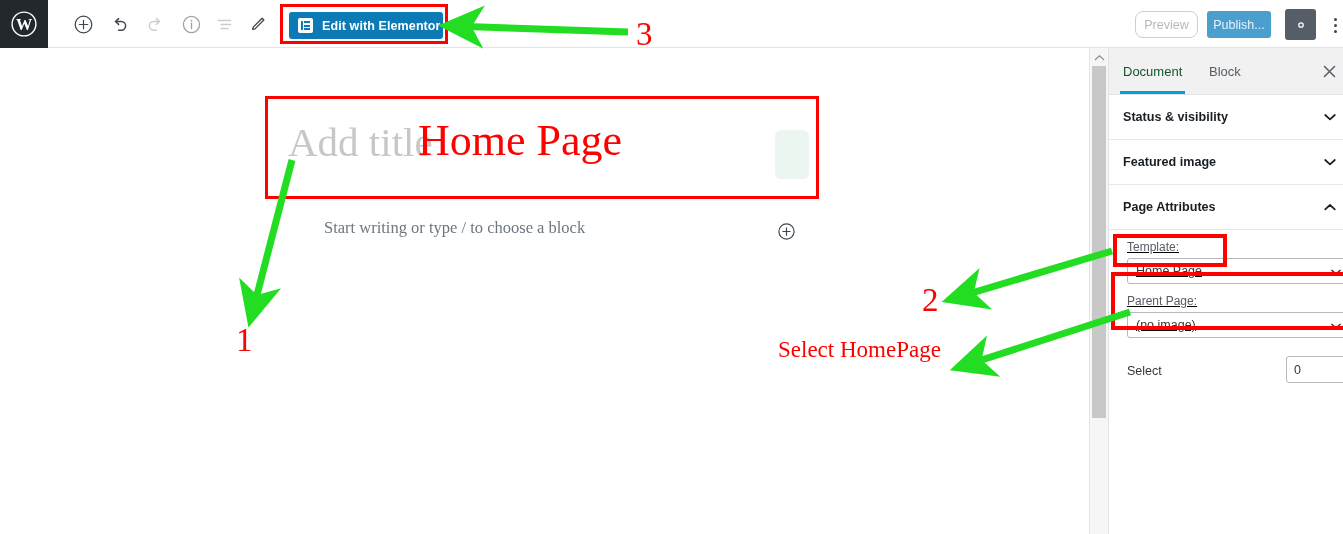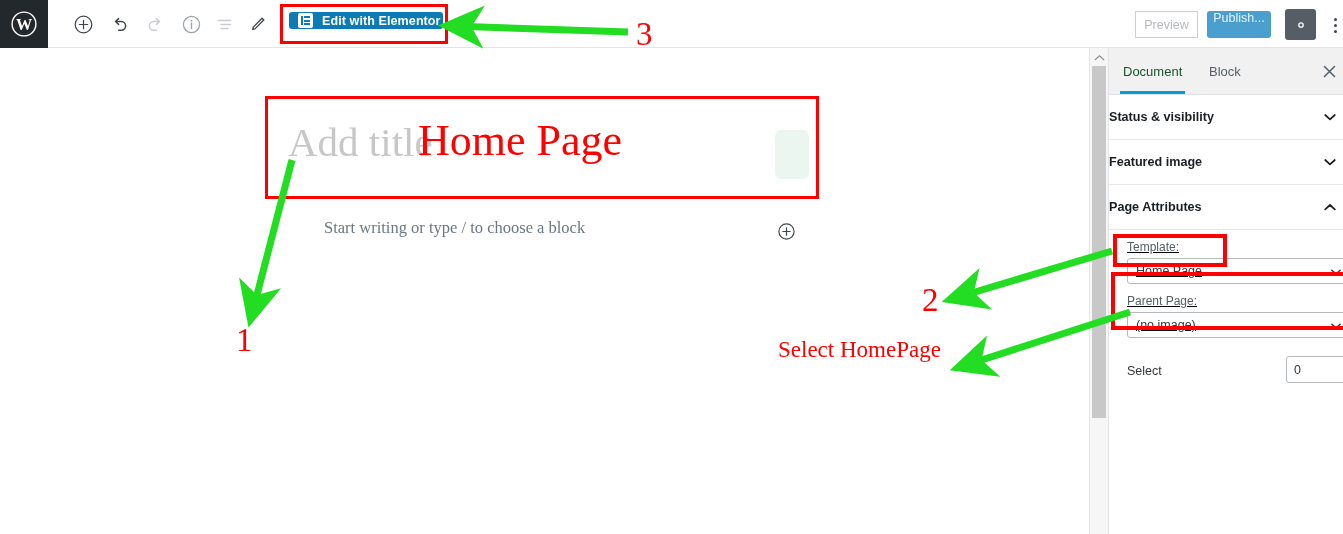--- a/index.html
+++ b/index.html
@@ -13,32 +13,32 @@
 
   
   .topbar{position:absolute;left:0;top:0;width:1343px;height:48px;background:#fff;border-bottom:1px solid #e2e4e7;box-sizing:border-box;}
   .wp-logo{position:absolute;left:0;top:0;width:48px;height:48px;background:#23282d;display:flex;align-items:center;justify-content:center;}
   .wp-logo svg{display:block;}
 
   .tb-icon{position:absolute;top:12px;width:24px;height:24px;display:flex;align-items:center;justify-content:center;}
   .tb-icon svg{display:block;}
 
   .elementor-wrap{position:absolute;left:280px;top:4px;width:168px;height:40px;border:3px solid #fe0000;box-sizing:border-box;}
-  .elementor-btn{position:absolute;left:6px;top:5px;width:154px;height:17px;background:#0c7ab5;border-radius:3px;display:flex;align-items:center;padding-left:9px;box-sizing:border-box;}
+  .elementor-btn{position:absolute;left:6px;top:5px;width:154px;height:27px;background:#0c7ab5;border-radius:3px;display:flex;align-items:center;padding-left:9px;box-sizing:border-box;}
   .el-ico{width:15px;height:15px;background:#fff;border-radius:2px;display:flex;align-items:center;justify-content:center;flex:0 0 auto;}
   .el-ico i{display:block;width:9px;height:9px;position:relative;}
   .el-ico i:before{content:"";position:absolute;left:0;top:0;width:2px;height:9px;background:#0c7ab5;}
   .el-ico i:after{content:"";position:absolute;left:3px;top:0;width:6px;height:9px;
      background:linear-gradient(#0c7ab5,#0c7ab5) 0 0/6px 2px no-repeat,
                 linear-gradient(#0c7ab5,#0c7ab5) 0 3.5px/6px 2px no-repeat,
                 linear-gradient(#0c7ab5,#0c7ab5) 0 7px/6px 2px no-repeat;}
   .el-label{color:#fff;font-size:12.5px;font-weight:bold;margin-left:9px;letter-spacing:.1px;white-space:nowrap;}
 
-  .btn-preview{position:absolute;left:1135px;top:11px;width:63px;height:27px;border:1px solid #ccd0d4;border-radius:0;background:#fff;color:#b5b9bd;font-size:12.5px;display:flex;align-items:center;justify-content:center;box-sizing:border-box;}
-  .btn-publish{position:absolute;left:1207px;top:11px;width:64px;height:27px;border-radius:3px;background:#4a9fce;color:#e7f2f8;font-size:12.5px;display:flex;justify-content:center;box-sizing:border-box;}
+  .btn-preview{position:absolute;left:1135px;top:11px;width:63px;height:27px;border:1px solid #ccd0d4;border-radius:8px;background:#fff;color:#b5b9bd;font-size:12.5px;display:flex;align-items:center;justify-content:center;box-sizing:border-box;}
+  .btn-publish{position:absolute;left:1207px;top:11px;width:64px;height:27px;border-radius:3px;background:#4a9fce;color:#e7f2f8;font-size:12.5px;display:flex;align-items:center;justify-content:center;box-sizing:border-box;}
   .btn-gear{position:absolute;left:1285px;top:9px;width:31px;height:31px;border-radius:3px;background:#555d66;display:flex;align-items:center;justify-content:center;}
   .btn-dots{position:absolute;left:1326px;top:12px;width:18px;height:26px;display:flex;flex-direction:column;align-items:center;justify-content:center;gap:3px;}
   .btn-dots span{width:3px;height:3px;border-radius:50%;background:#40464d;display:block;}
 
   
   .canvas{position:absolute;left:0;top:48px;width:1089px;height:486px;background:#fff;}
   .title-box{position:absolute;left:265px;top:96px;width:554px;height:103px;border:3px solid #fe0000;box-sizing:border-box;background:#fff;}
   .title-placeholder{position:absolute;left:288px;top:118px;font-family:"Liberation Serif", serif;font-size:41px;color:#c7c7c7;white-space:nowrap;}
   .green-chip{position:absolute;left:775px;top:130px;width:34px;height:49px;border-radius:6px;background:#e7f4ee;opacity:.85;}
 
@@ -52,21 +52,21 @@
 
   .sidebar{position:absolute;left:1108px;top:48px;width:235px;height:486px;background:#fff;border-left:1px solid #e2e4e7;box-sizing:border-box;}
   .sb-tabs{position:relative;height:46px;background:#f1f1f1;border-bottom:1px solid #e2e4e7;}
   .sb-tab{position:absolute;top:0;height:46px;display:flex;align-items:center;font-size:13px;color:#14532d;}
   .sb-tab.doc{left:14px;}
   .sb-tab.doc:after{content:"";position:absolute;left:-3px;right:-3px;bottom:0;height:3px;background:#00a0d2;}
   .sb-tab.blk{left:100px;color:#555d66;}
   .sb-close{position:absolute;right:3px;top:12px;width:22px;height:22px;display:flex;align-items:center;justify-content:center;}
 
   .panel-row{position:relative;height:44px;border-bottom:1px solid #e8e8e8;display:flex;align-items:center;}
-  .panel-row .lbl{font-size:12.6px;color:#191e23;font-weight:bold;}
+  .panel-row .lbl{font-size:12.6px;color:#191e23;font-weight:bold;margin-left:14px;}
   .panel-row .chev{position:absolute;right:5px;top:14px;width:16px;height:16px;}
 
   .attr-body{position:relative;padding:0 0 0 0;text-decoration:underline;}
   .field-label{font-size:12px;color:#555d66;margin:10px 0 4px 18px;}
   .select-box{position:relative;margin-left:18px;width:223px;height:26px;border:1px solid #b6b9bc;border-radius:3px;background:#fff;box-sizing:border-box;display:flex;align-items:center;}
   .select-box span.val{font-size:12.5px;color:#32373c;margin-left:8px;}
   .select-box .dd{position:absolute;right:6px;top:6px;width:14px;height:14px;}
   .order-row{position:relative;height:46px;margin-top:14px;}
   .order-lbl{position:absolute;left:18px;top:12px;font-size:12.5px;color:#32373c;}
   .order-input{position:absolute;left:177px;top:4px;width:90px;height:27px;border:1px solid #b6b9bc;border-radius:3px;box-sizing:border-box;background:#fff;display:flex;align-items:center;}

